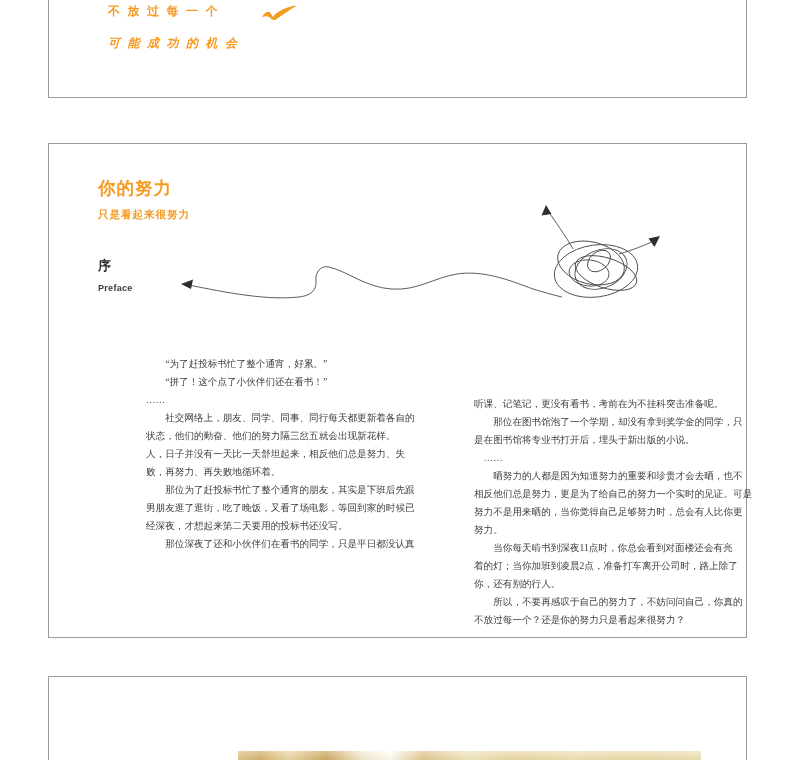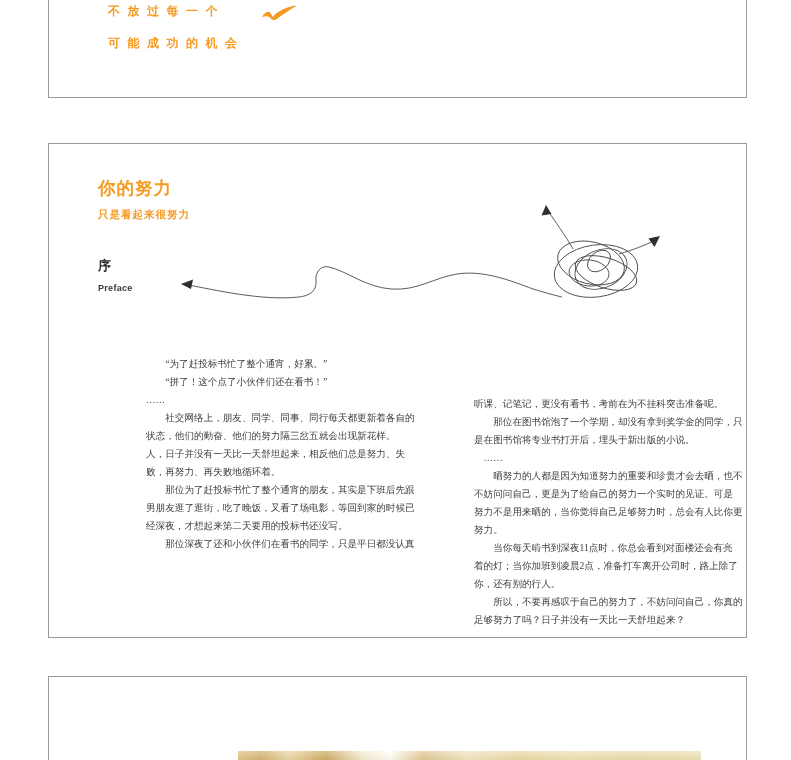--- a/index.html
+++ b/index.html
@@ -13,21 +13,21 @@
   body{position:relative;}
 
   .card{position:absolute;left:48px;width:699px;background:#fff;
     border:1px solid var(--border);}
 
   
   .card-top{top:-42px;height:140px;}
   .slogan-line{position:absolute;left:59px;white-space:pre;
     font-weight:bold;font-size:12px;letter-spacing:7.5px;color:var(--orange);}
   .slogan-1{top:44px;}
-  .slogan-2{top:76px;}
+  .slogan-2{top:76px;font-style:italic;}
   .swoosh{position:absolute;left:212px;top:46px;width:38px;height:16px;}
 
   
   .card-mid{top:143px;height:495px;}
   .pf-title{position:absolute;left:49px;top:32px;font-size:17.5px;
     font-weight:bold;color:var(--orange);letter-spacing:1px;}
   .pf-subtitle{position:absolute;left:49px;top:64px;font-size:10.5px;
     font-weight:bold;color:var(--orange);letter-spacing:1px;}
   .pf-xu{position:absolute;left:49px;top:113px;font-size:13px;
     font-weight:bold;color:#2e2e2e;}
@@ -107,26 +107,26 @@
       <div class="t-line">男朋友逛了逛街，吃了晚饭，又看了场电影，等回到家的时候已</div>
       <div class="t-line">经深夜，才想起来第二天要用的投标书还没写。</div>
       <div class="t-line">　　那位深夜了还和小伙伴们在看书的同学，只是平日都没认真</div>
     </div>
   <div class="col col-right">
       <div class="t-line">听课、记笔记，更没有看书，考前在为不挂科突击准备呢。</div>
       <div class="t-line">　　那位在图书馆泡了一个学期，却没有拿到奖学金的同学，只</div>
       <div class="t-line">是在图书馆将专业书打开后，埋头于新出版的小说。</div>
       <div class="t-line">　……</div>
       <div class="t-line">　　晒努力的人都是因为知道努力的重要和珍贵才会去晒，也不</div>
-      <div class="t-line">不妨问问自己，更是为了给自己的努力一个实时的见证。可是</div>
+      <div class="t-line">相反他们总是努力，更是为了给自己的努力一个实时的见证。可是</div>
       <div class="t-line">努力不是用来晒的，当你觉得自己足够努力时，总会有人比你更</div>
       <div class="t-line">努力。</div>
       <div class="t-line">　　当你每天啃书到深夜11点时，你总会看到对面楼还会有亮</div>
       <div class="t-line">着的灯；当你加班到凌晨2点，准备打车离开公司时，路上除了</div>
       <div class="t-line">你，还有别的行人。</div>
       <div class="t-line">　　所以，不要再感叹于自己的努力了，不妨问问自己，你真的</div>
-      <div class="t-line">足够努力了吗？日子并没有一天比一天舒坦起来？</div>
+      <div class="t-line">不放过每一个？还是你的努力只是看起来很努力？</div>
     </div>
 </div>
 
 <div class="card card-btm">
   <div class="gold-strip"></div>
 </div>
 
 </body></html>

